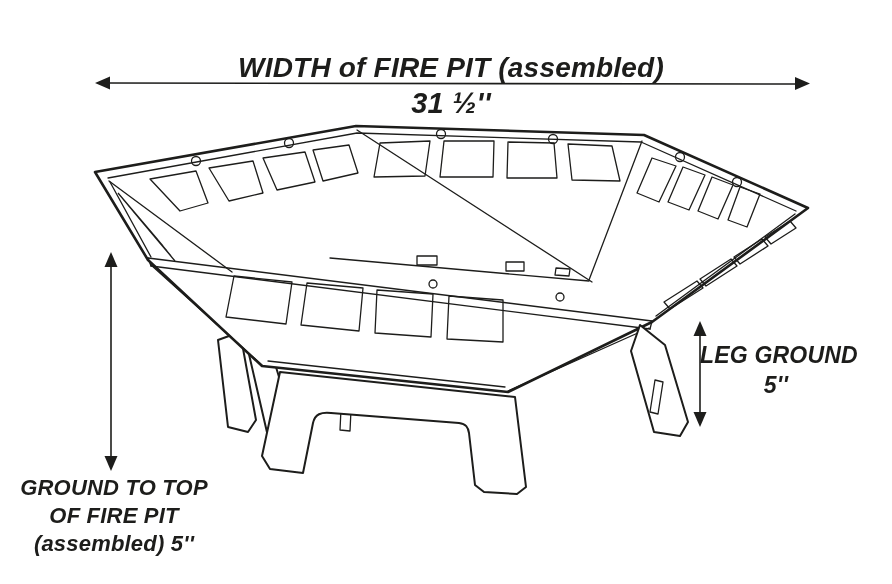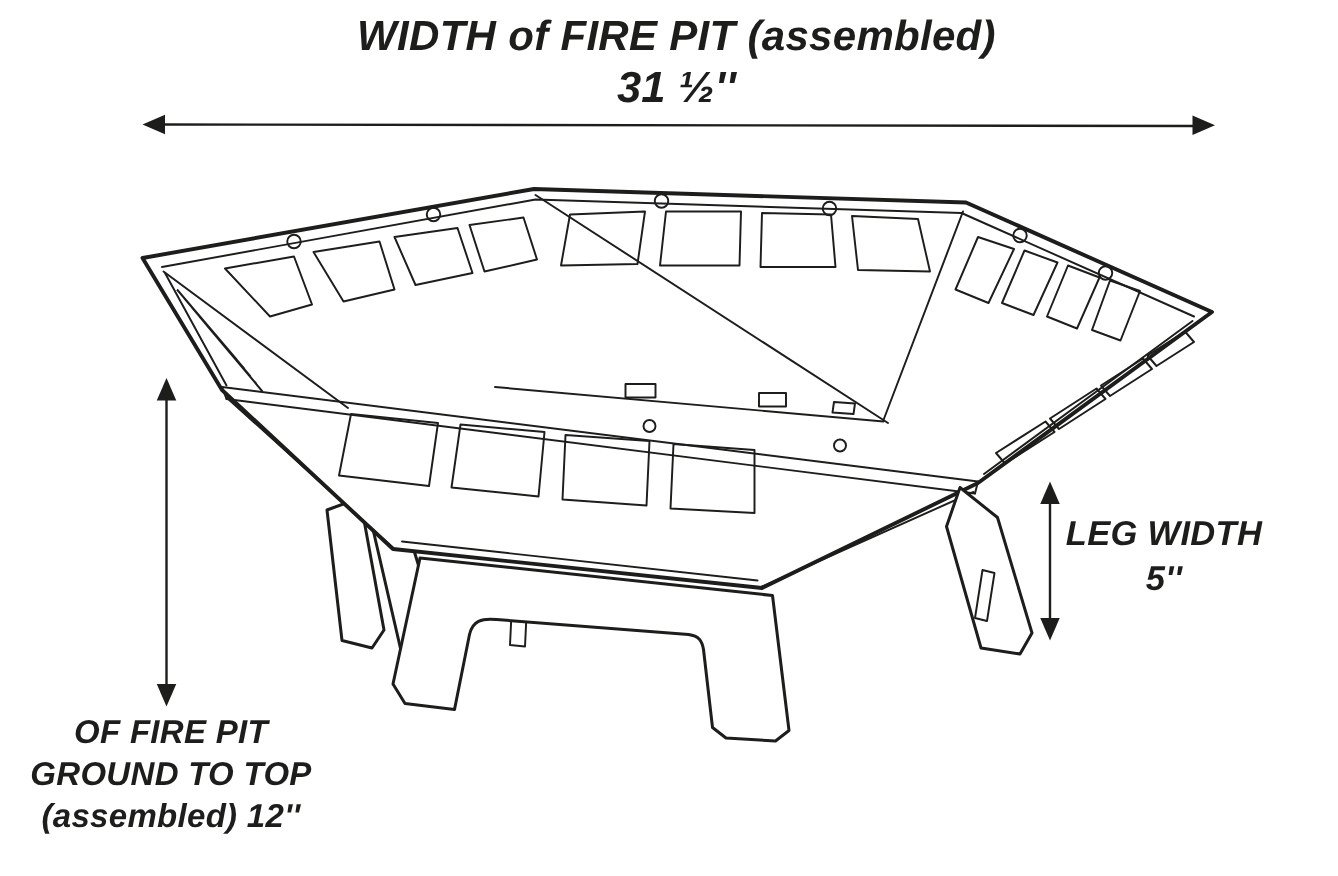--- a/index.html
+++ b/index.html
@@ -30,20 +30,21 @@
     white-space: nowrap;
   }
   .width-label-block {
     left: 86px;
     top: 6px;
     width: 730px;
   }
   .width-label-line1 {
     font-size: 28px;
     line-height: 36px;
+    margin-top: 44px;
   }
   .width-label-line2 {
     font-size: 29px;
     line-height: 34px;
   }
   .ground-label-block {
     left: 2px;
     top: 474px;
     width: 224px;
     font-size: 22px;
@@ -173,23 +174,23 @@
       <path d="M700,427 L693.5,412 L706.5,412 Z" fill="#1d1d1b" stroke="none"></path>
     </g>
   </svg>
 
   <div class="dim-label width-label-block">
     <div class="width-label-line1">WIDTH of FIRE PIT (assembled)</div>
     <div class="width-label-line2">31 ½''</div>
   </div>
 
   <div class="dim-label ground-label-block">
+    <div>GROUND TO TOP</div>
     <div>OF FIRE PIT</div>
-    <div>GROUND TO TOP</div>
-    <div>(assembled) 12''</div>
+    <div>(assembled) 5''</div>
   </div>
 
   <div class="dim-label leg-label-block">
-    <div>LEG WIDTH</div>
+    <div>LEG GROUND</div>
     <div>5''</div>
   </div>
 
 </div>
 
 </body></html>

